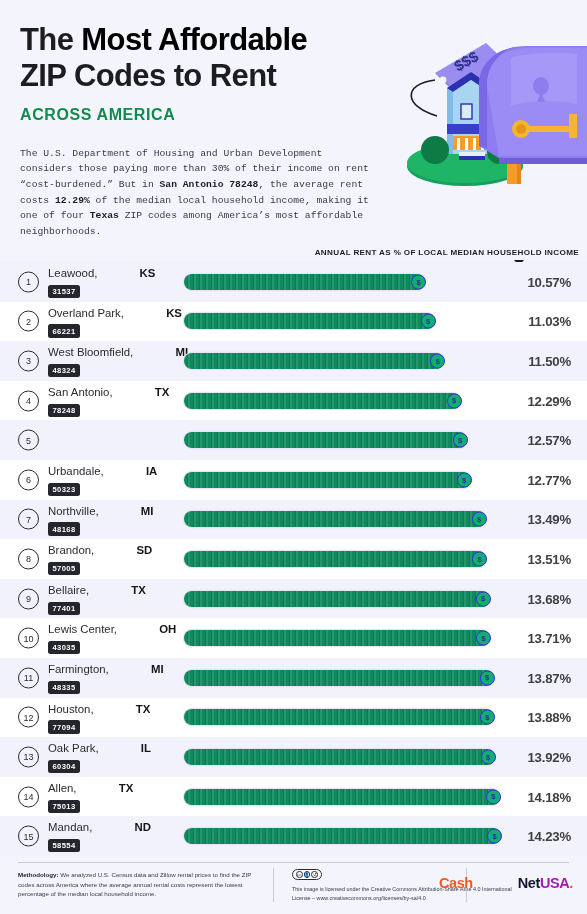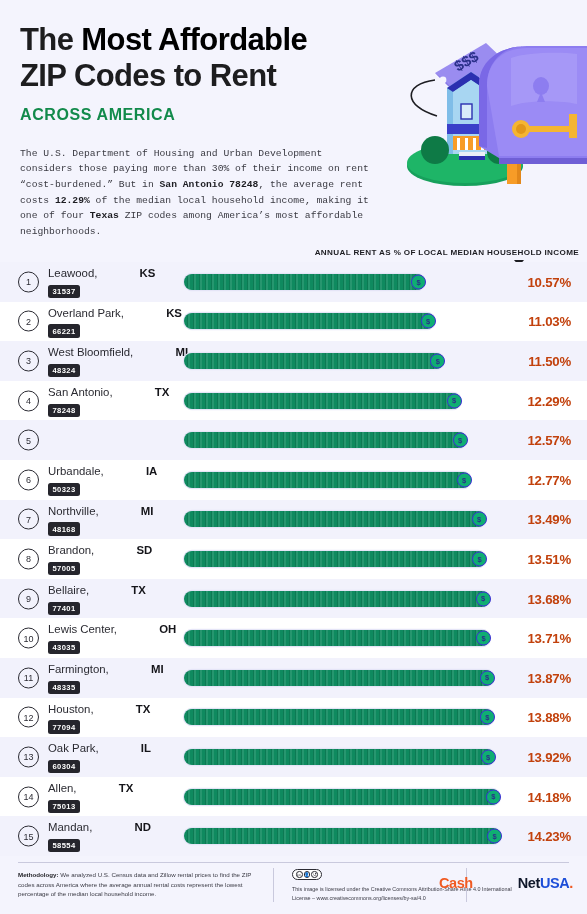--- a/index.html
+++ b/index.html
@@ -83,21 +83,21 @@
   .coin {
     position:absolute; right:-1px; top:50%; transform:translateY(-50%);
     width:15px; height:15px; border-radius:50%;
     background:#0fae72; border:1.8px solid #3c2fd4;
     display:flex; align-items:center; justify-content:center;
   }
   .coin span { font-size:7.5px; font-weight:bold; color:#2a2f8a; line-height:1; }
 
   .value {
     position:absolute; right:16px; top:50%; transform:translateY(-50%);
-    font-size:13.2px; font-weight:bold; color:#c2410c; letter-spacing:-0.2px;
+    font-size:13.2px; font-weight:bold; color:#404040; letter-spacing:-0.2px;
   }
 
   
   .footer { position:absolute; left:0; bottom:0; width:587px; height:52px; background:#f4f4fd; }
   .footer .rule { position:absolute; left:18px; top:0; width:551px; height:1px; background:#c9c9dd; }
   .methodology {
     position:absolute; left:18px; top:8px; width:244px;
     font-size:6.2px; line-height:1.55; color:#3a3a44;
   }
   .methodology b { font-weight:bold; color:#1d1d22; }
@@ -115,21 +115,21 @@
     position:absolute; left:292px; top:23px; width:230px;
     font-size:5.4px; line-height:1.6; color:#3a3a44;
   }
   .vline2 { position:absolute; left:466px; top:6px; width:1px; height:34px; background:#c9c9dd; }
   .brand {
     position:absolute; right:14px; top:13px;
     font-size:14.5px; font-weight:bold; letter-spacing:-0.4px;
   }
   .brand .c1 { color:#f05a22; }
   .brand .c2 { color:#0f172a;padding-left:45px; }
-  .brand .c3 { color:#1d4ed8; }
+  .brand .c3 { color:#a21caf; }
   .brand .dot { color:#f05a22; }
 </style>
 </head>
 <body>
 
 <div class="header">
   <div class="title">
     <span>The </span><span class="accent">Most Affordable</span><br>
     <span>ZIP Codes to Rent</span>
   </div>

